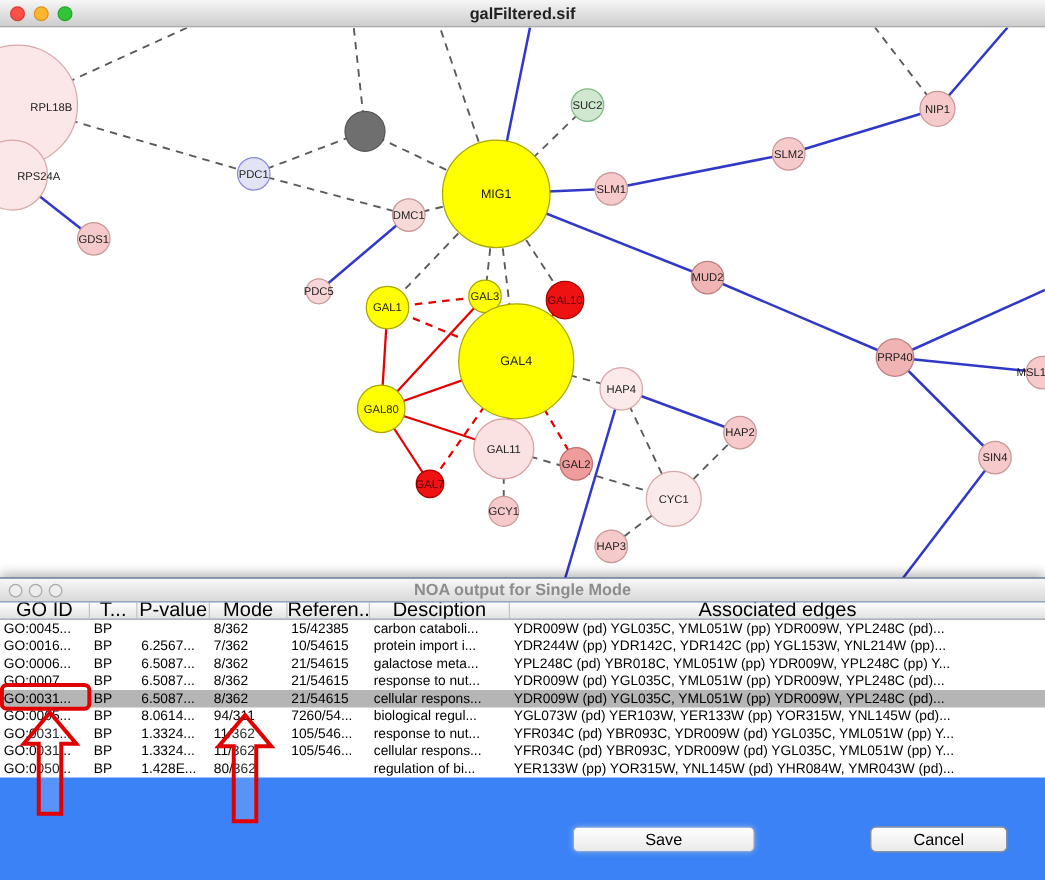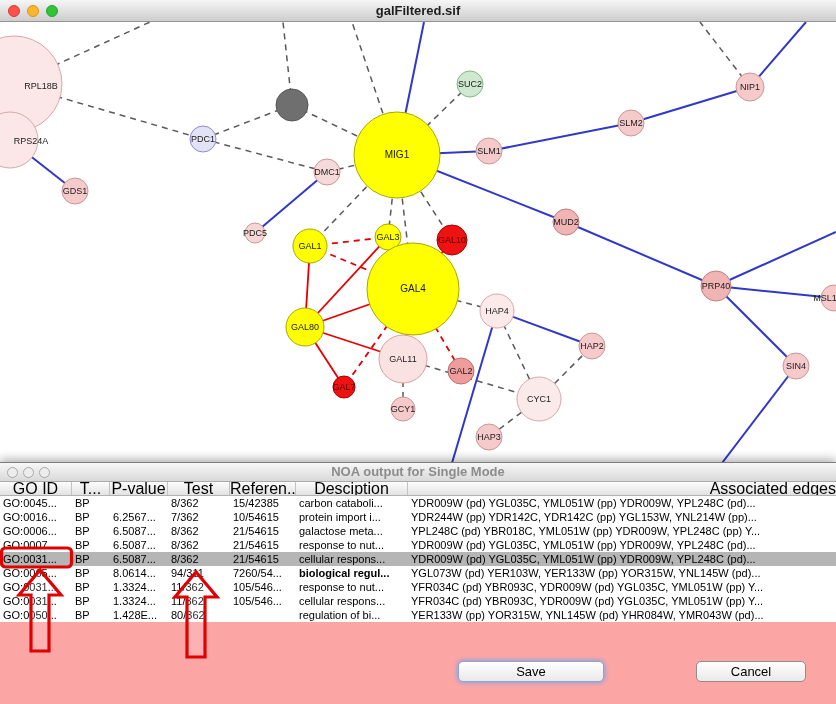--- a/index.html
+++ b/index.html
@@ -10,28 +10,28 @@
   .titlebar{position:absolute;left:0;top:0;width:836px;height:22px;background:linear-gradient(#f6f6f6,#cdcdcd);border-bottom:1px solid #949494;box-sizing:border-box;}
   .titlebar .wtitle{display:block;text-align:center;font-size:13px;font-weight:bold;color:#1f1f1f;line-height:21px;}
   .tl{position:absolute;top:5px;width:12px;height:12px;border-radius:50%;box-sizing:border-box;}
   .tl-close{left:8px;background:#fb5149;border:1px solid #d43b34;}
   .tl-min{left:27px;background:#fdb52e;border:1px solid #d6951d;}
   .tl-zoom{left:46px;background:#32c337;border:1px solid #26a52a;}
   .canvas{position:absolute;left:0;top:22px;width:836px;height:441px;background:#ffffff;}
   .graph-label{pointer-events:none;}
 
   
-  .win-bot{position:absolute;left:0;top:462px;width:836px;height:242px;background:#fca5a5;border-top:1px solid #7d7d7d;box-sizing:border-box;box-shadow:0 -3px 9px rgba(0,0,0,.3);z-index:10;}
+  .win-bot{position:absolute;left:0;top:462px;width:836px;height:242px;background:#3b82f6;border-top:1px solid #7d7d7d;box-sizing:border-box;box-shadow:0 -3px 9px rgba(0,0,0,.3);z-index:10;}
   .titlebar2{position:relative;width:836px;height:19px;background:linear-gradient(#f7f7f7,#d9d9d9);border-bottom:1px solid #ababab;box-sizing:border-box;}
   .titlebar2 .wtitle{display:block;text-align:center;font-size:13px;font-weight:bold;color:#8c8c8c;line-height:18px;}
   .tl2{position:absolute;top:4px;width:11px;height:11px;border-radius:50%;background:#ededed;border:1px solid #a9a9a9;box-sizing:border-box;}
   .t2-1{left:7px;} .t2-2{left:23px;} .t2-3{left:39px;}
   .thead{position:absolute;left:0;top:19px;width:836px;height:14px;display:flex;background:linear-gradient(#fdfdfd,#e2e2e2);border-bottom:1px solid #b2b2b2;box-sizing:border-box;}
   .hcell{flex:none;box-sizing:border-box;border-right:1px solid #c3c3c3;font-size:16px;line-height:13px;text-align:center;color:#000;overflow:hidden;white-space:nowrap;}
-  .hcell:last-child{border-right:none;text-align:right;}
+  .hcell:last-child{border-right:none;}
   .tbody{position:absolute;left:0;top:33px;width:836px;height:126px;background:#fff;overflow:hidden;}
   .trow{display:flex;height:14px;}
   .trow.sel{background:#b5b5b5;}
   .tcell{flex:none;box-sizing:border-box;padding-left:3px;font-size:11px;line-height:14px;color:#000;overflow:hidden;white-space:nowrap;}
   .btn{position:absolute;height:21px;border:1px solid #8e8e8e;border-radius:5px;background:linear-gradient(#ffffff,#e9e9e9);font-size:13px;color:#000;text-align:center;line-height:18px;box-sizing:border-box;font-family:"Liberation Sans",sans-serif;}
   .btn-save{left:458px;top:198px;width:146px;border-color:#88a6d6;box-shadow:0 0 4px 1px rgba(110,160,235,.8);}
   .btn-cancel{left:696px;top:198px;width:110px;}
 
   
   .annot{position:absolute;left:0;top:0;width:836px;height:704px;z-index:20;pointer-events:none;}
@@ -164,21 +164,21 @@
     <div class="titlebar2">
       <span class="tl2 t2-1"></span>
       <span class="tl2 t2-2"></span>
       <span class="tl2 t2-3"></span>
       <span class="wtitle">NOA output for Single Mode</span>
     </div>
     <div class="thead" id="thead">
         <span class="hcell" style="width: 72px;">GO ID</span>
         <span class="hcell" style="width: 38px;">T...</span>
         <span class="hcell" style="width: 58px;">P-value</span>
-        <span class="hcell" style="width: 62px;">Test</span>
+        <span class="hcell" style="width: 62px;">Mode</span>
         <span class="hcell" style="width: 66px; text-align: right;">Referen...</span>
         <span class="hcell" style="width: 112px;">Desciption</span>
         <span class="hcell" style="width: 428px;">Associated edges</span>
       </div>
     <div class="tbody" id="tbody">
         <div class="trow">
           <span class="tcell" style="width: 72px;">GO:0045...</span>
           <span class="tcell" style="width: 38px;">BP</span>
           <span class="tcell" style="width: 58px; margin-top: 40px;">2.1308...</span>
           <span class="tcell" style="width: 62px;">8/362</span>
@@ -221,21 +221,21 @@
           <span class="tcell" style="width: 66px;">21/54615</span>
           <span class="tcell" style="width: 112px;">cellular respons...</span>
           <span class="tcell" style="width: 428px;">YDR009W (pd) YGL035C, YML051W (pp) YDR009W, YPL248C (pd)...</span>
         </div>
         <div class="trow">
           <span class="tcell" style="width: 72px;">GO:0065...</span>
           <span class="tcell" style="width: 38px;">BP</span>
           <span class="tcell" style="width: 58px;">8.0614...</span>
           <span class="tcell" style="width: 62px;">94/311</span>
           <span class="tcell" style="width: 66px;">7260/54...</span>
-          <span class="tcell" style="width: 112px; font-weight: bold;">biological regul...</span>
+          <span class="tcell" style="width: 112px;">biological regul...</span>
           <span class="tcell" style="width: 428px;">YGL073W (pd) YER103W, YER133W (pp) YOR315W, YNL145W (pd)...</span>
         </div>
         <div class="trow">
           <span class="tcell" style="width: 72px;">GO:0031...</span>
           <span class="tcell" style="width: 38px;">BP</span>
           <span class="tcell" style="width: 58px;">1.3324...</span>
           <span class="tcell" style="width: 62px;">11/362</span>
           <span class="tcell" style="width: 66px;">105/546...</span>
           <span class="tcell" style="width: 112px;">response to nut...</span>
           <span class="tcell" style="width: 428px;">YFR034C (pd) YBR093C, YDR009W (pd) YGL035C, YML051W (pp) Y...</span>

